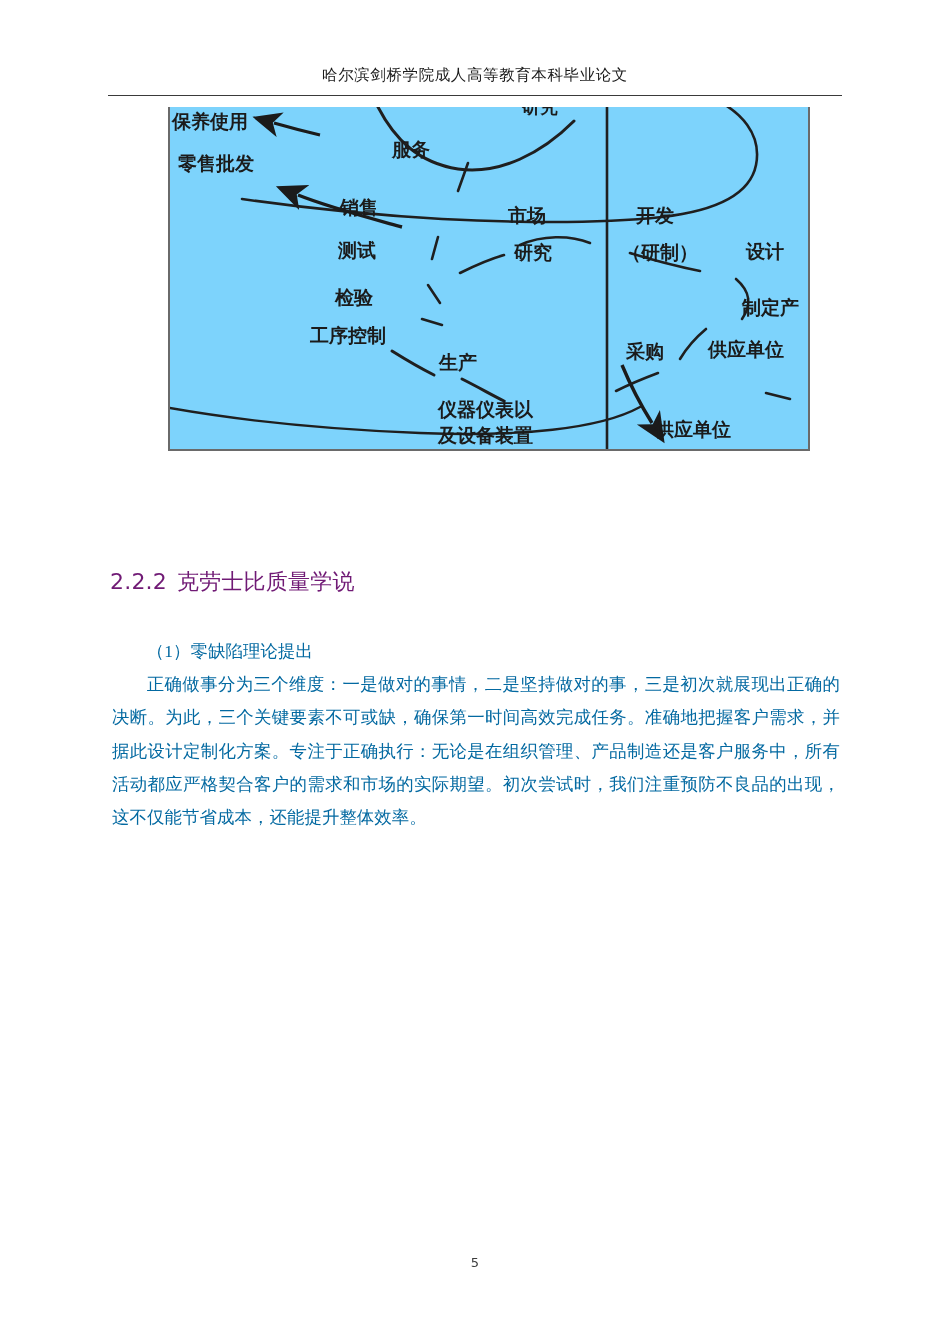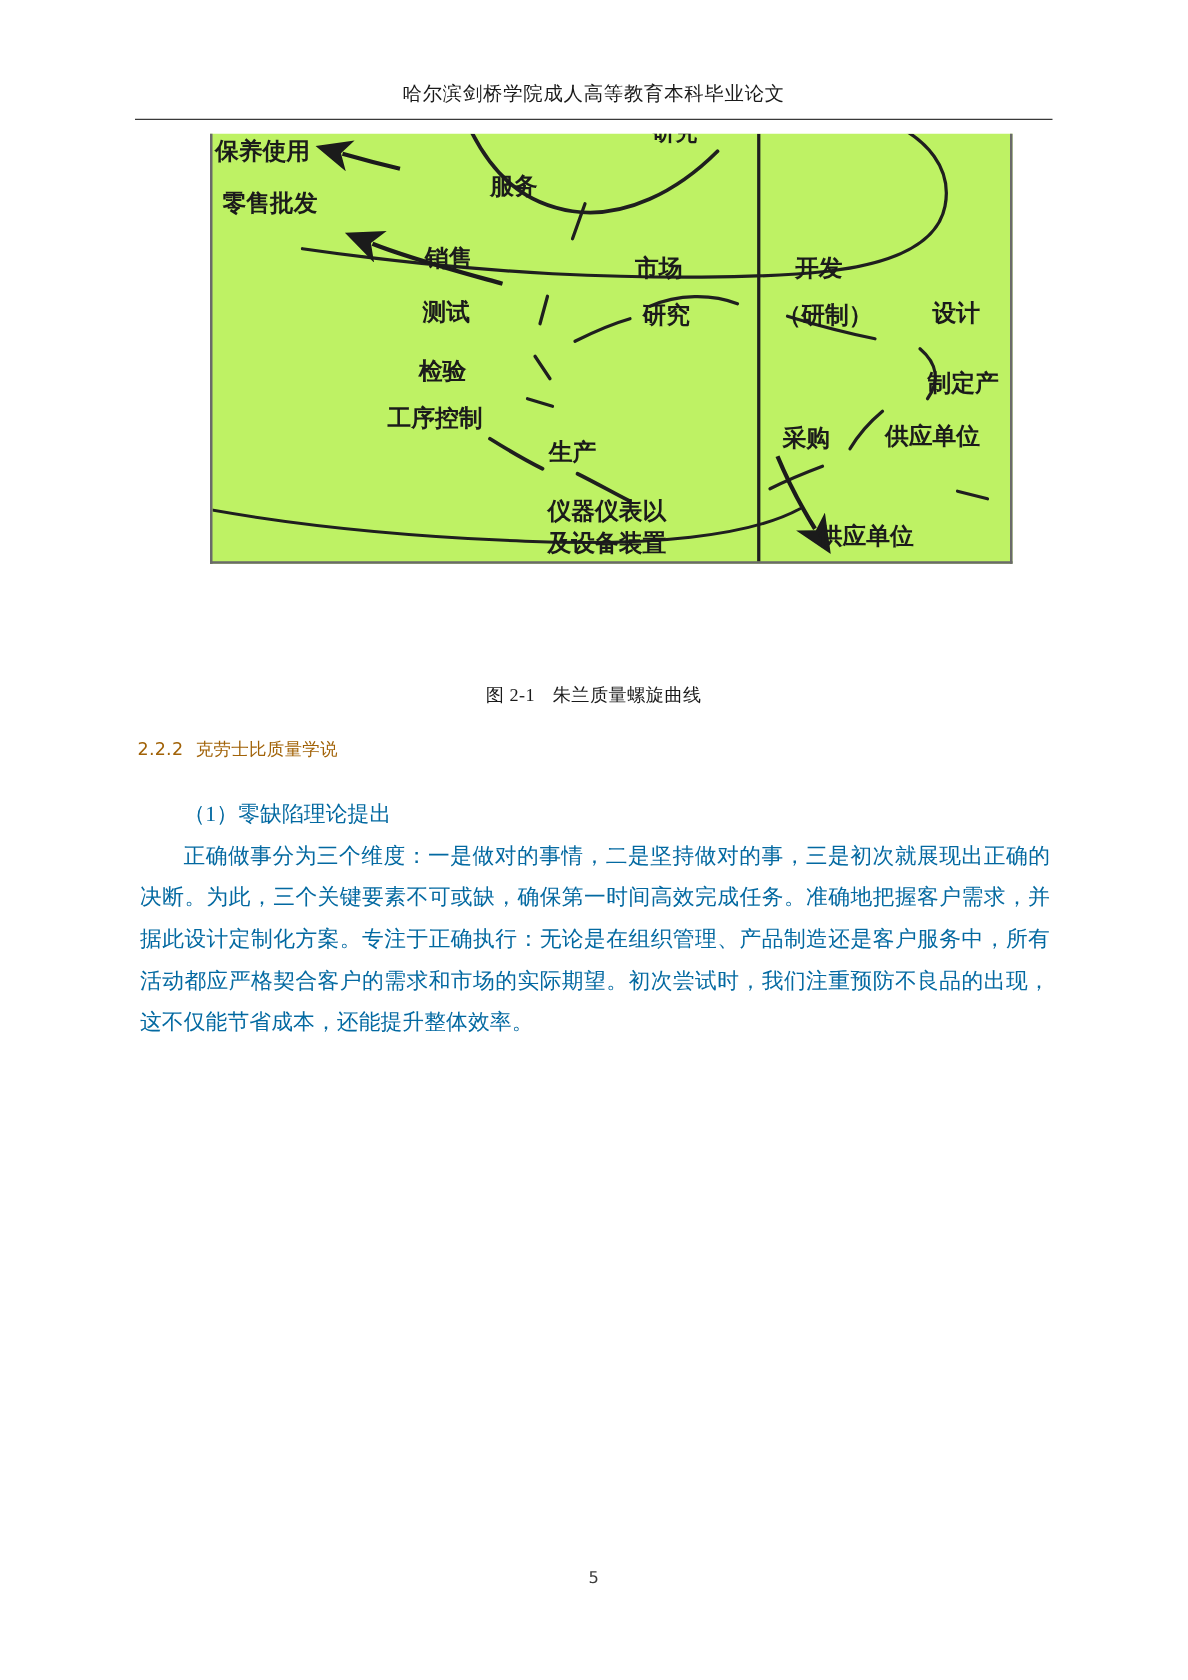--- a/index.html
+++ b/index.html
@@ -50,21 +50,21 @@
     top: 100px;
     left: 168px;
     width: 642px;
     height: 344px;
   }
   .figure-box {
     position: absolute;
     inset: 0;
     border: 2px solid #6a6a6a;
     border-top: none;
-    background: #bef264;
+    background: #7dd3fc;
     overflow: hidden;
   }
   .fig-svg {
     position: absolute;
     top: 0; left: 0;
     width: 642px;
     height: 344px;
     display: block;
   }
   .fig-label {
@@ -87,26 +87,26 @@
     text-align: center;
     font-size: 14.5px;
     letter-spacing: 0.4px;
     color: #1a1a1a;
   }
   .fig-caption .cap-gap { display: inline-block; width: 14px; }
 
   
   .section-heading {
     position: absolute;
-    top: 584px;
+    top: 560px;
     left: 110px;
     font-family: "DejaVu Sans", "Liberation Sans", sans-serif;
-    font-size: 14px;
+    font-size: 22px;
     font-weight: 400;
-    color: #a16207;
+    color: #701a75;
     letter-spacing: 0.2px;
     white-space: nowrap;
   }
   .section-heading .num { margin-right: 10px; }
 
   
   .body-block {
     position: absolute;
     top: 628px;
     left: 112px;
@@ -211,23 +211,20 @@
       <span class="fig-label fl-18" style="left:268px; top:292px;">仪器仪表以</span>
       <span class="fig-label fl-18" style="left:268px; top:318px;">及设备装置</span>
       <span class="fig-label fl-18" style="left:456px; top:234px;">采购</span>
       <span class="fig-label fl-18" style="left:572px; top:190px;">制定产</span>
       <span class="fig-label fl-18" style="left:538px; top:232px;">供应单位</span>
       <span class="fig-label fl-18" style="left:485px; top:312px;">供应单位</span>
 
     </div>
   </div>
 
-  <div class="fig-caption">
-    <span>图 2-1</span><span class="cap-gap"></span><span>朱兰质量螺旋曲线</span>
-  </div>
 
   <div class="section-heading">
     <span class="num">2.2.2</span><span>克劳士比质量学说</span>
   </div>
 
   <div class="body-block">
     <p class="para">（1）零缺陷理论提出</p>
     <p class="para">正确做事分为三个维度：一是做对的事情，二是坚持做对的事，三是初次就展现出正确的决断。为此，三个关键要素不可或缺，确保第一时间高效完成任务。准确地把握客户需求，并据此设计定制化方案。专注于正确执行：无论是在组织管理、产品制造还是客户服务中，所有活动都应严格契合客户的需求和市场的实际期望。初次尝试时，我们注重预防不良品的出现，这不仅能节省成本，还能提升整体效率。</p>
   </div>
 

